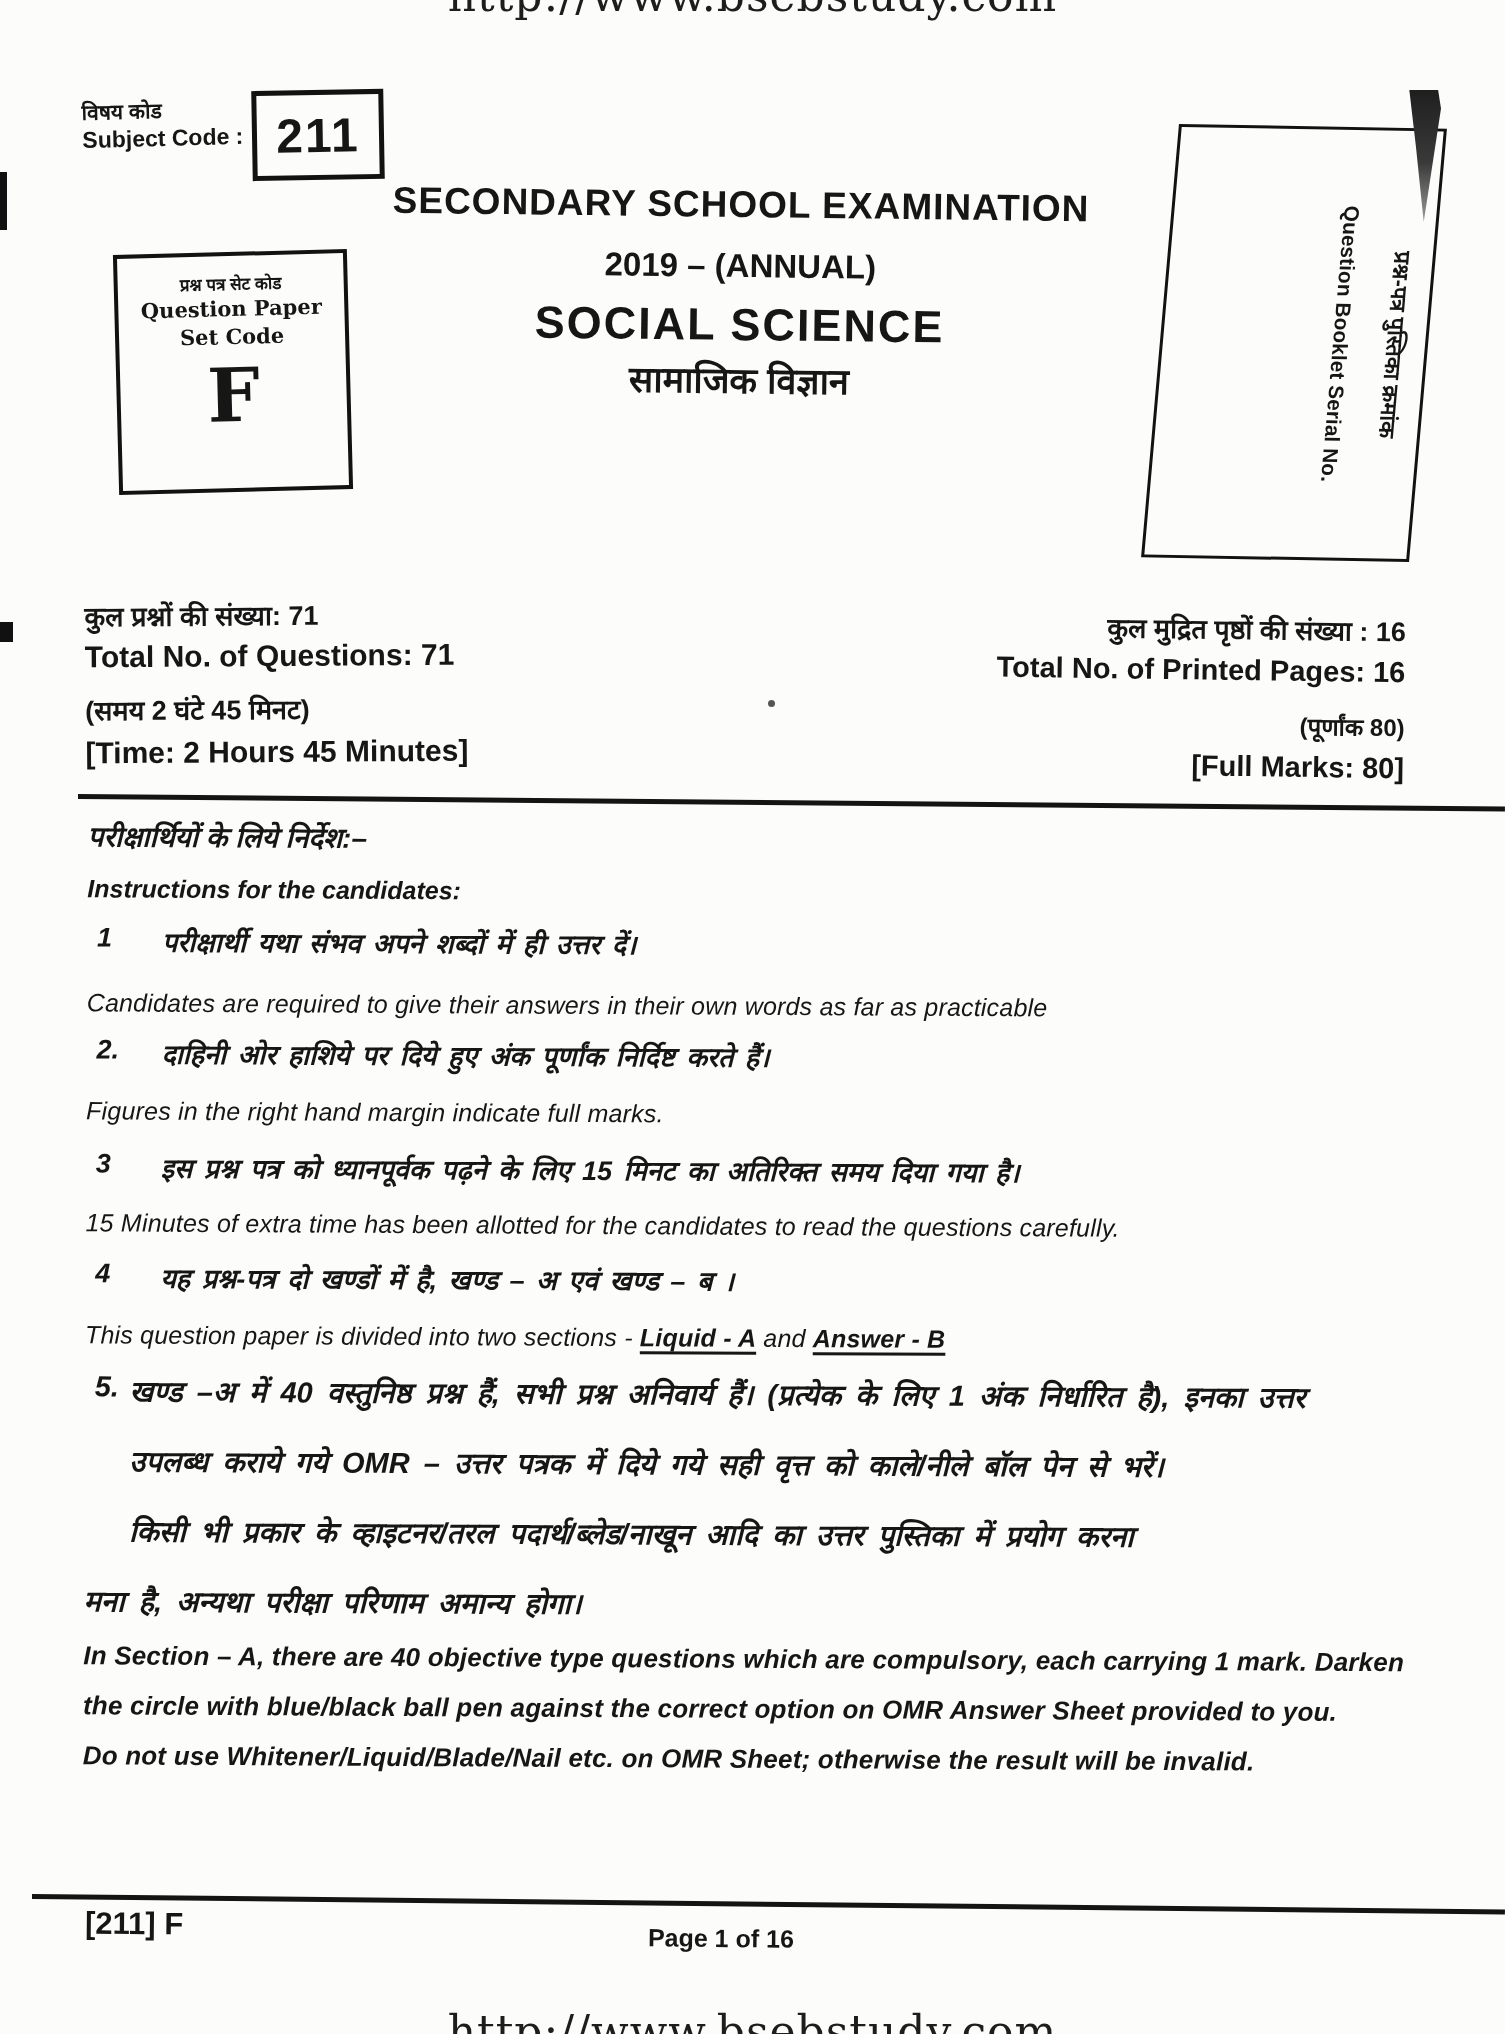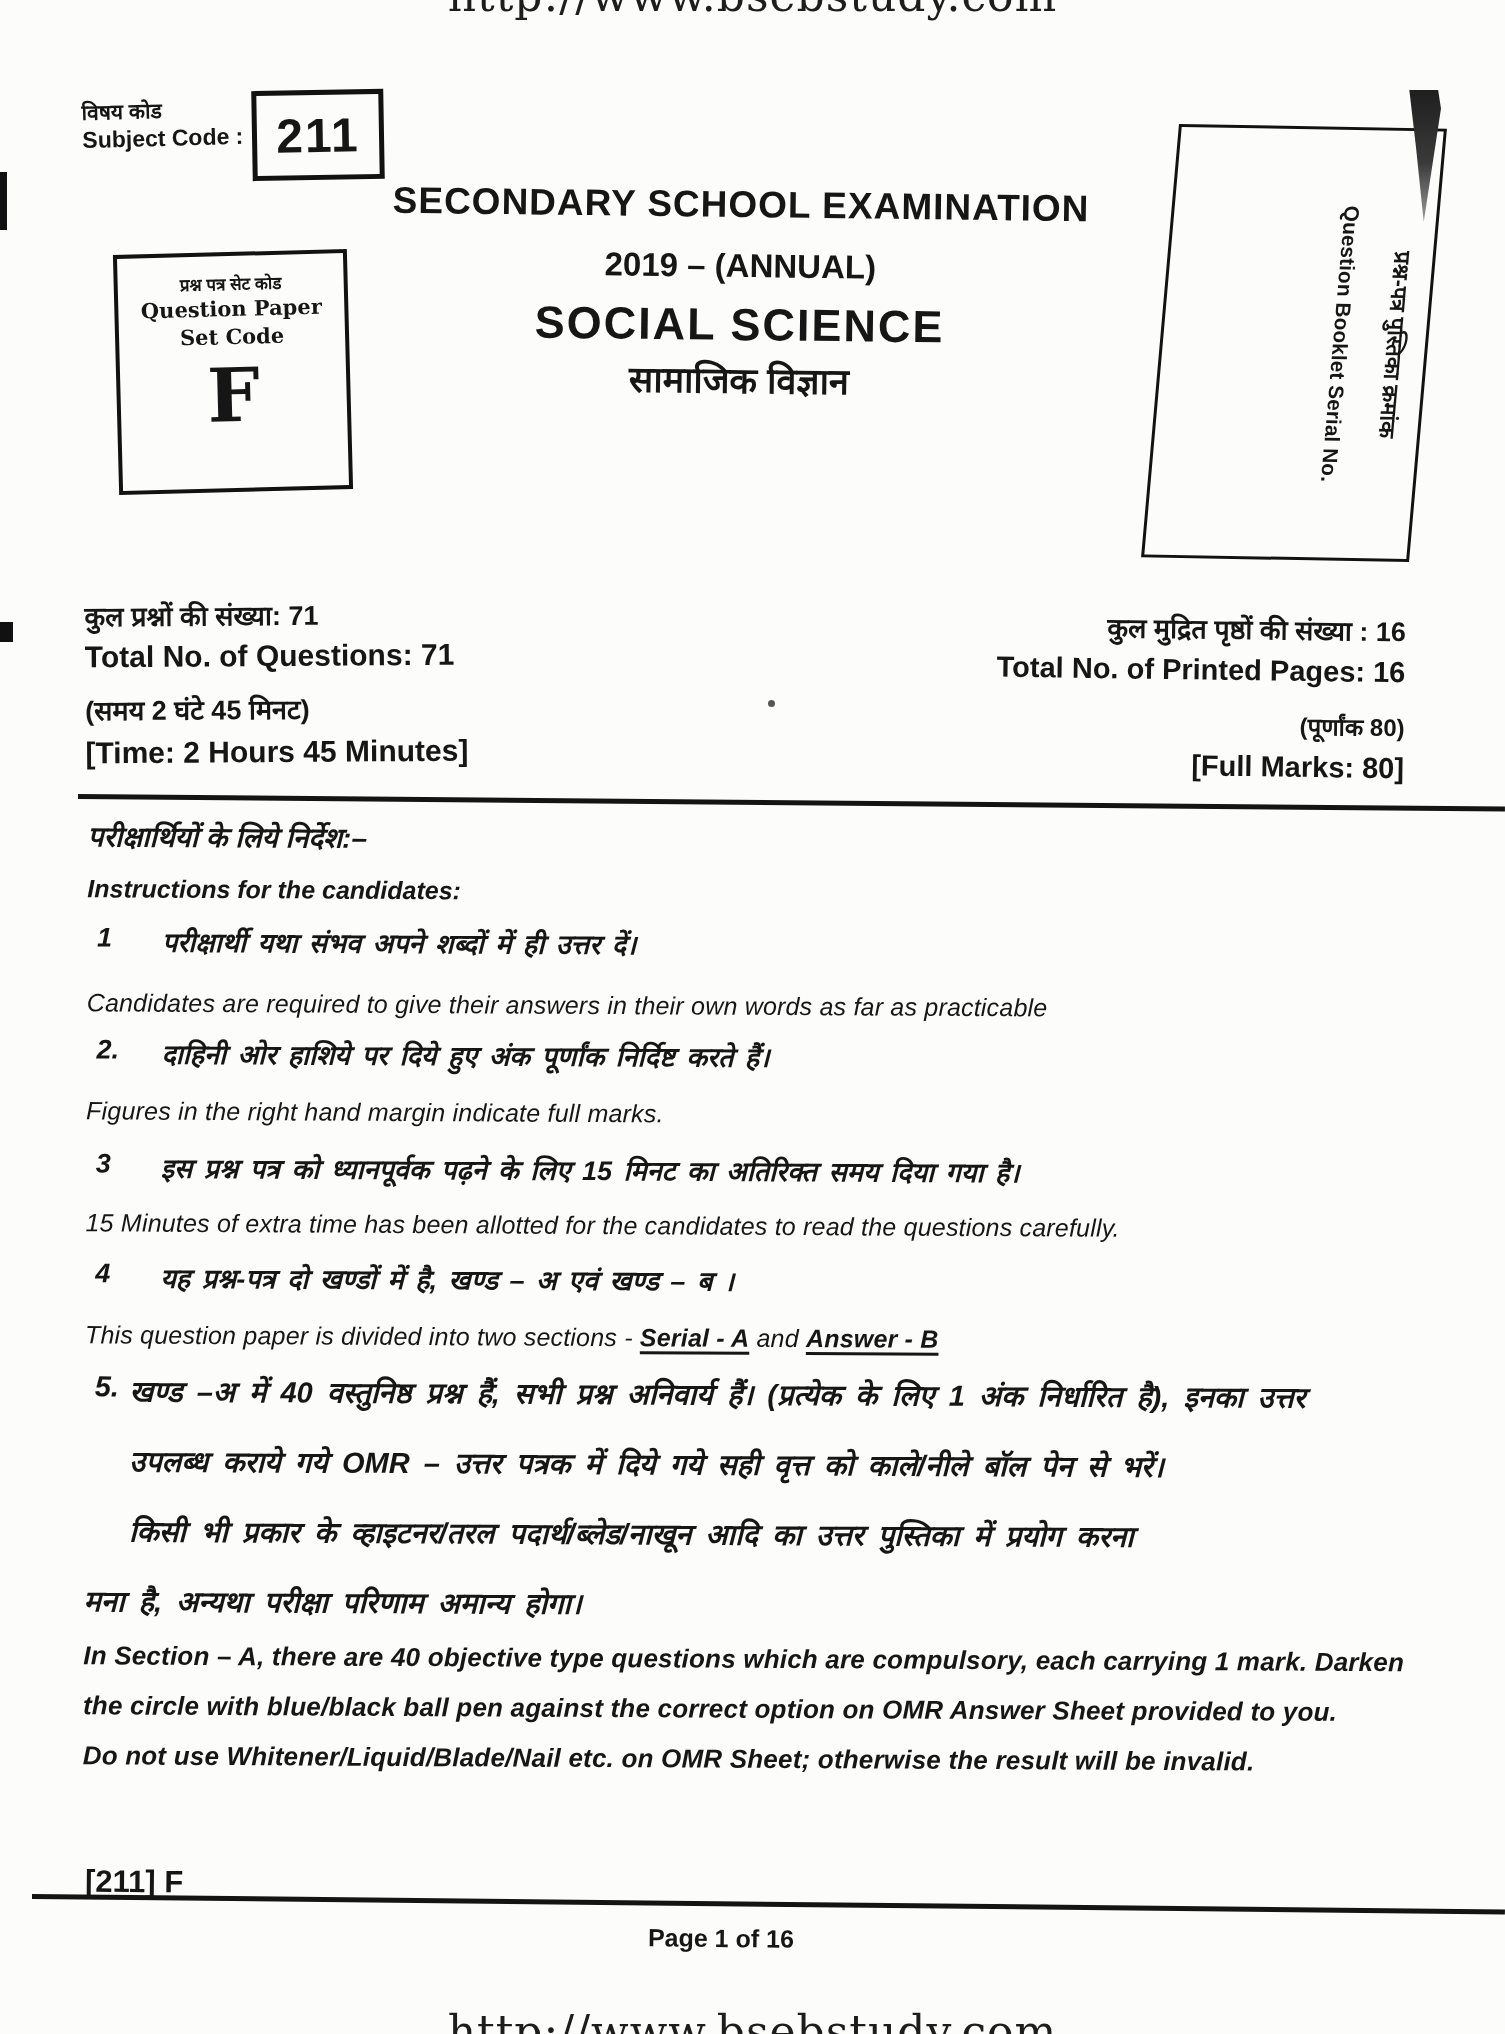--- a/index.html
+++ b/index.html
@@ -79,21 +79,21 @@
   .i3-hi{top:332px;} .i3-en{top:392px;}
   .i4-hi{top:442px;} .i4-en{top:504px;}
   .sec{font-weight:700;text-decoration:underline;text-underline-offset:5px;text-decoration-thickness:3px;}
   .i5{font-size:29px;font-weight:700;font-style:italic;word-spacing:6px;}
   .i5 .txt5{margin-left:45px;display:inline-block;}
   .i5-l1{top:554px;} .i5-l2{top:624px;} .i5-l3{top:694px;} .i5-l4{top:764px;left:45px;}
   .i5-en{left:20px;font-size:26px;font-weight:700;font-style:italic;letter-spacing:.2px;}
   .i5-e1{top:824px;} .i5-e2{top:874px;} .i5-e3{top:924px;}
 
   
-  .footer-code{left:85px;top:1864px;font-size:31px;font-weight:700;transform:rotate(0.5deg);}
+  .footer-code{left:85px;top:1906px;font-size:31px;font-weight:700;transform:rotate(0.5deg);}
   .footer-page{left:648px;top:1924px;font-size:25px;font-weight:700;transform:rotate(0.6deg);}
 
   
   .tick1{left:0;top:172px;width:7px;height:58px;background:#111;}
   .tick2{left:0;top:622px;width:13px;height:20px;background:#111;}
   .speck{left:768px;top:700px;width:7px;height:7px;background:#555;border-radius:50%;}
 </style>
 </head>
 <body>
 
@@ -165,21 +165,21 @@
       <span class="num">3</span>
       <span class="txt">इस प्रश्न पत्र को ध्यानपूर्वक पढ़ने के लिए 15 मिनट का अतिरिक्त समय दिया गया है।</span>
     </div>
     <div class="line en-line i3-en">15 Minutes of extra time has been allotted for the candidates to read the questions carefully.</div>
 
     <div class="line hi-line i4-hi">
       <span class="num">4</span>
       <span class="txt">यह प्रश्न-पत्र दो खण्डों में है, खण्ड – अ एवं खण्ड – ब ।</span>
     </div>
     <div class="line en-line i4-en">
-      <span>This question paper is divided into two sections - </span><span class="sec">Serial - A</span><span> and </span><span class="sec">Answer - B</span>
+      <span>This question paper is divided into two sections - </span><span class="sec">Liquid - A</span><span> and </span><span class="sec">Answer - B</span>
     </div>
 
     <div class="line i5 i5-l1">
       <span class="num">5.</span>
       <span class="txt5">खण्ड –अ में 40 वस्तुनिष्ठ प्रश्न हैं, सभी प्रश्न अनिवार्य हैं। (प्रत्येक के लिए 1 अंक निर्धारित है), इनका उत्तर</span>
     </div>
     <div class="line i5 i5-l2">
       <span class="txt5">उपलब्ध कराये गये OMR – उत्तर पत्रक में दिये गये सही वृत्त को काले/नीले बॉल पेन से भरें।</span>
     </div>
     <div class="line i5 i5-l3">

